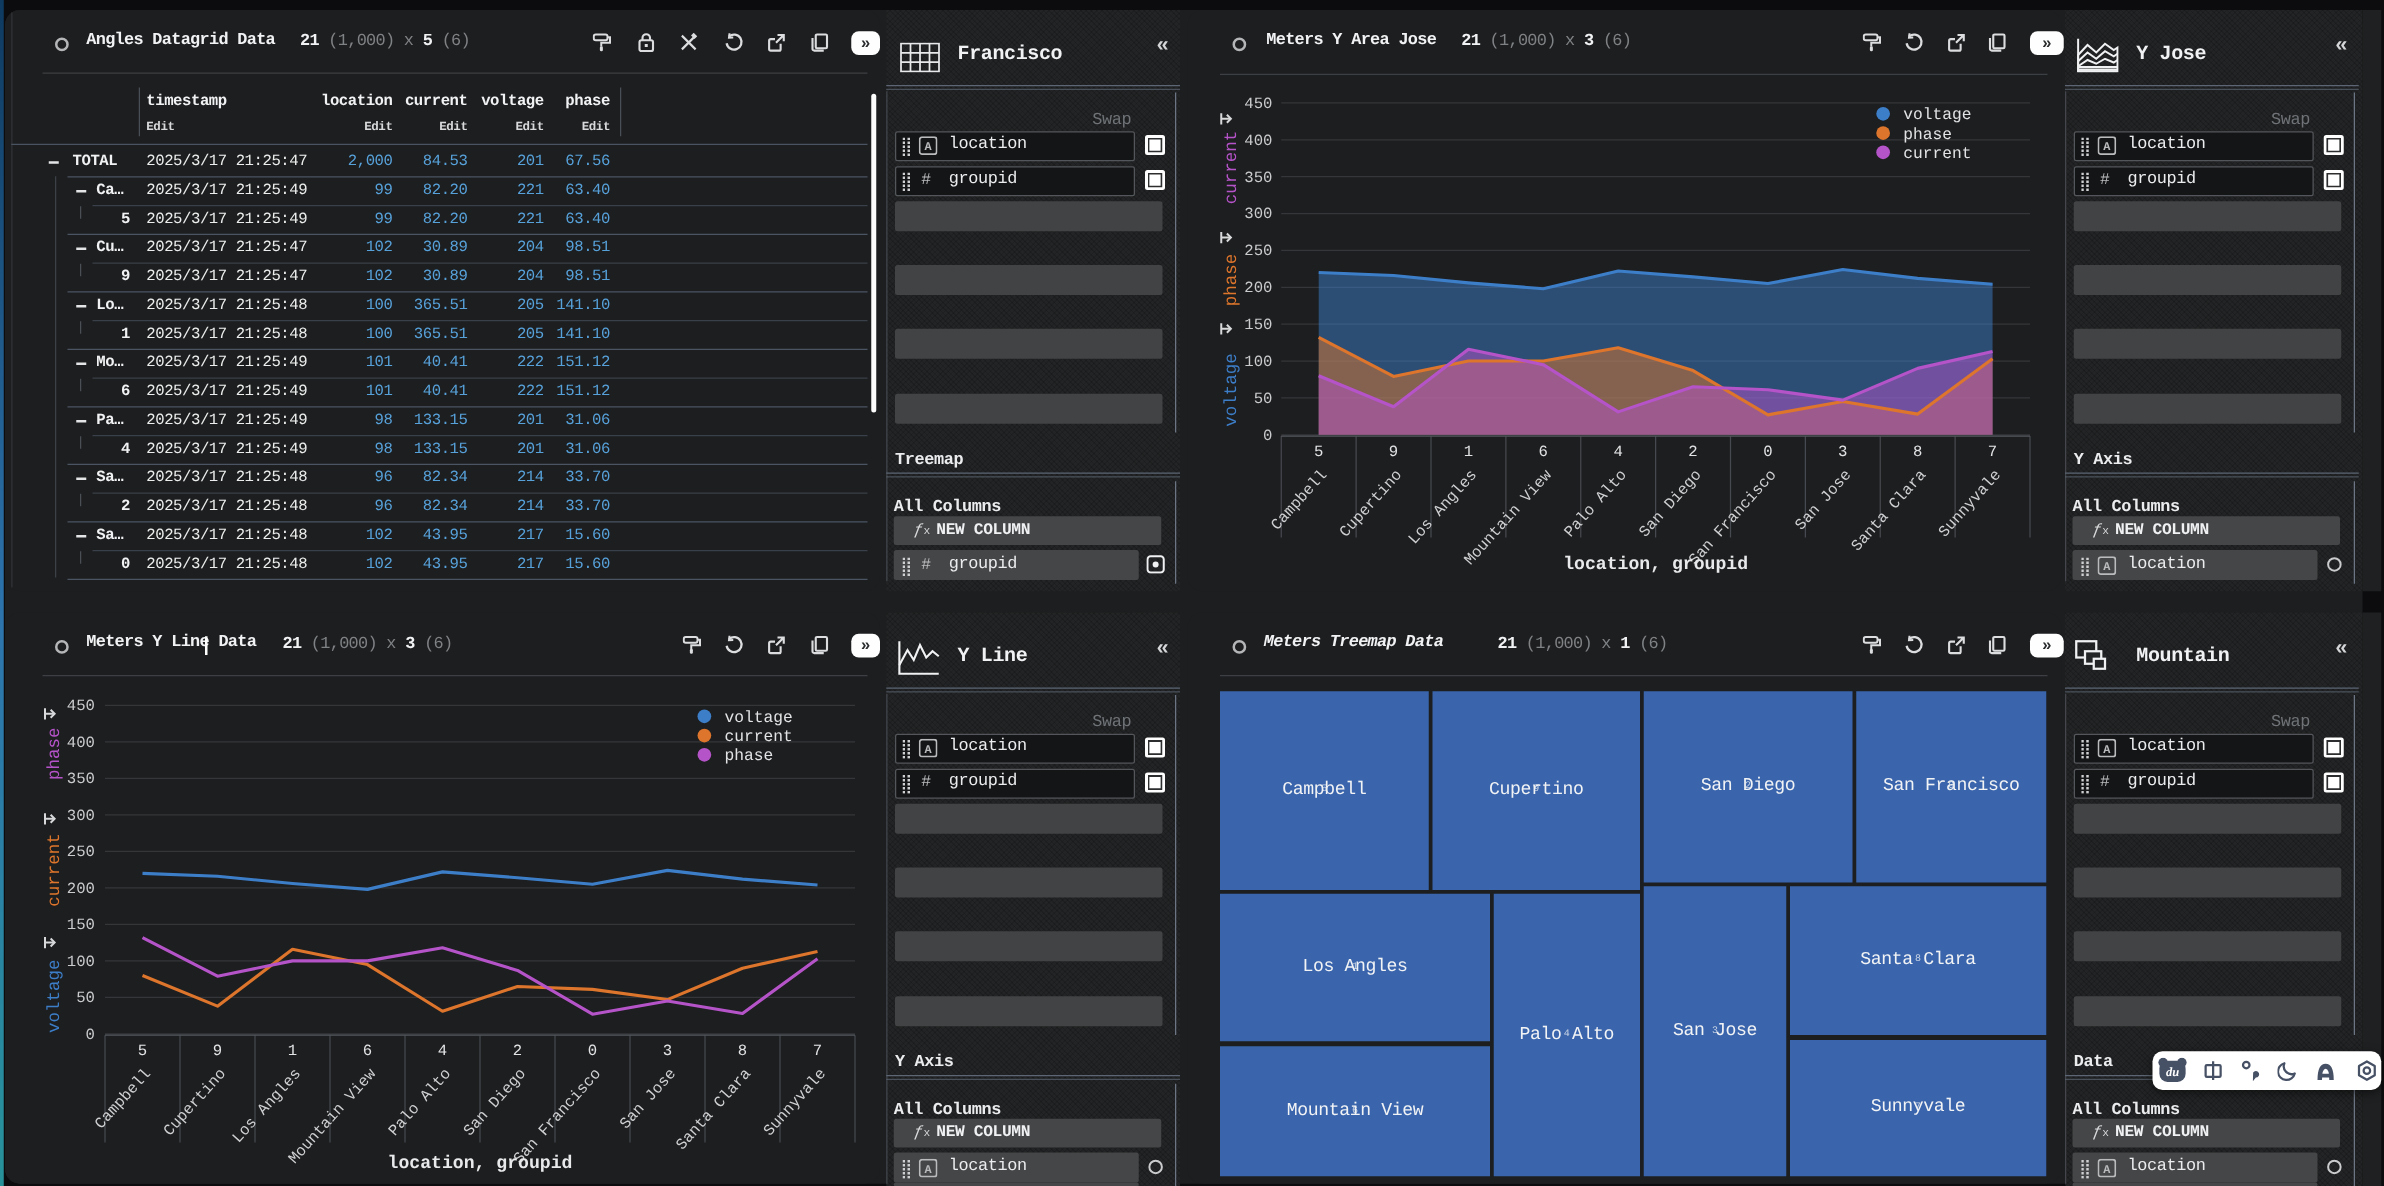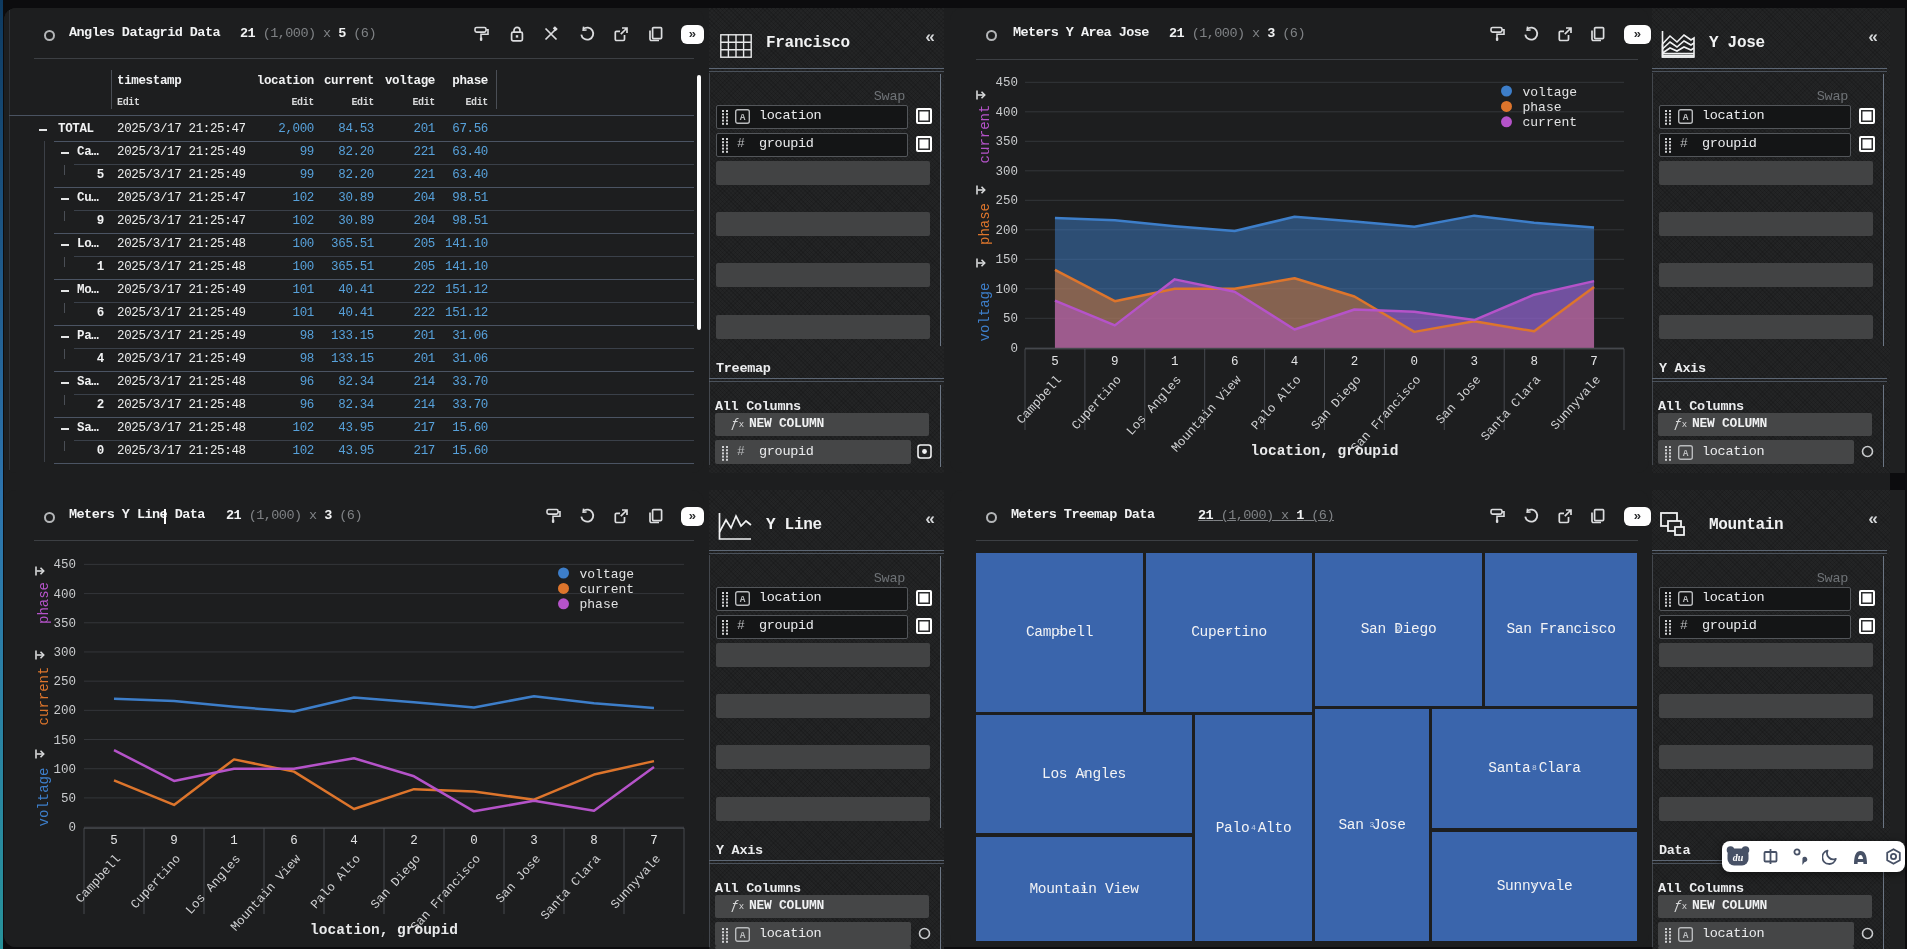--- a/index.html
+++ b/index.html
@@ -82,22 +82,22 @@
     <path d="M9 2 h5 v5 M14 2 L7.8 8.2" fill="none" stroke="#dcdddf" stroke-width="1.7"></path>
   </svg>
 <svg class="ab" style="left:648px;top:508px" width="16" height="16" viewBox="0 0 16 16">
     <rect x="4.6" y="1.6" width="9" height="11" rx="1" fill="none" stroke="#dcdddf" stroke-width="1.7"></rect>
     <path d="M11 14.5 H3.4 a1.4 1.4 0 0 1 -1.4 -1.4 V4.4" fill="none" stroke="#dcdddf" stroke-width="1.7"></path>
   </svg>
 <div class="expand" style="left:681px;top:507px;width:23px;">»</div>
 <div class="ab" style="left:164px;top:509px;width:1.5px;height:15px;background:#fff;"></div>
 <div class="sep" style="left:34px;top:540px;width:660px;"></div>
 <div class="oc" style="left:986px;top:512px;"></div>
-<div class="ttl" style="left:1011px;top:507px;">Meters Treemap Data</div>
-<div class="stats" style="left:1198px;top:508px;text-decoration:underline;"><b>21</b> (1,000) x <b>1</b> (6)</div>
+<div class="ttl" style="left:1011px;top:507px;font-style:italic;">Meters Treemap Data</div>
+<div class="stats" style="left:1198px;top:508px;"><b>21</b> (1,000) x <b>1</b> (6)</div>
 <svg class="ab" style="left:1490px;top:508px" width="16" height="16" viewBox="0 0 16 16">
     <rect x="1" y="1.5" width="11" height="4.6" rx="1.6" fill="none" stroke="#dcdddf" stroke-width="1.6"></rect>
     <path d="M12 3.8 h2 v4.4 h-7 v3" fill="none" stroke="#dcdddf" stroke-width="1.6"></path>
     <rect x="5.9" y="11" width="2.4" height="4" rx="1.1" fill="#dcdddf"></rect>
   </svg>
 <svg class="ab" style="left:1523px;top:508px" width="16" height="16" viewBox="0 0 16 16">
     <path d="M4.2 3.2 A6 6 0 1 1 2.3 8.6" fill="none" stroke="#dcdddf" stroke-width="1.8"></path>
     <path d="M4.6 0.6 L4.2 4.2 L7.6 4.0" fill="none" stroke="#dcdddf" stroke-width="1.6"></path>
   </svg>
 <svg class="ab" style="left:1557px;top:508px" width="16" height="16" viewBox="0 0 16 16">

